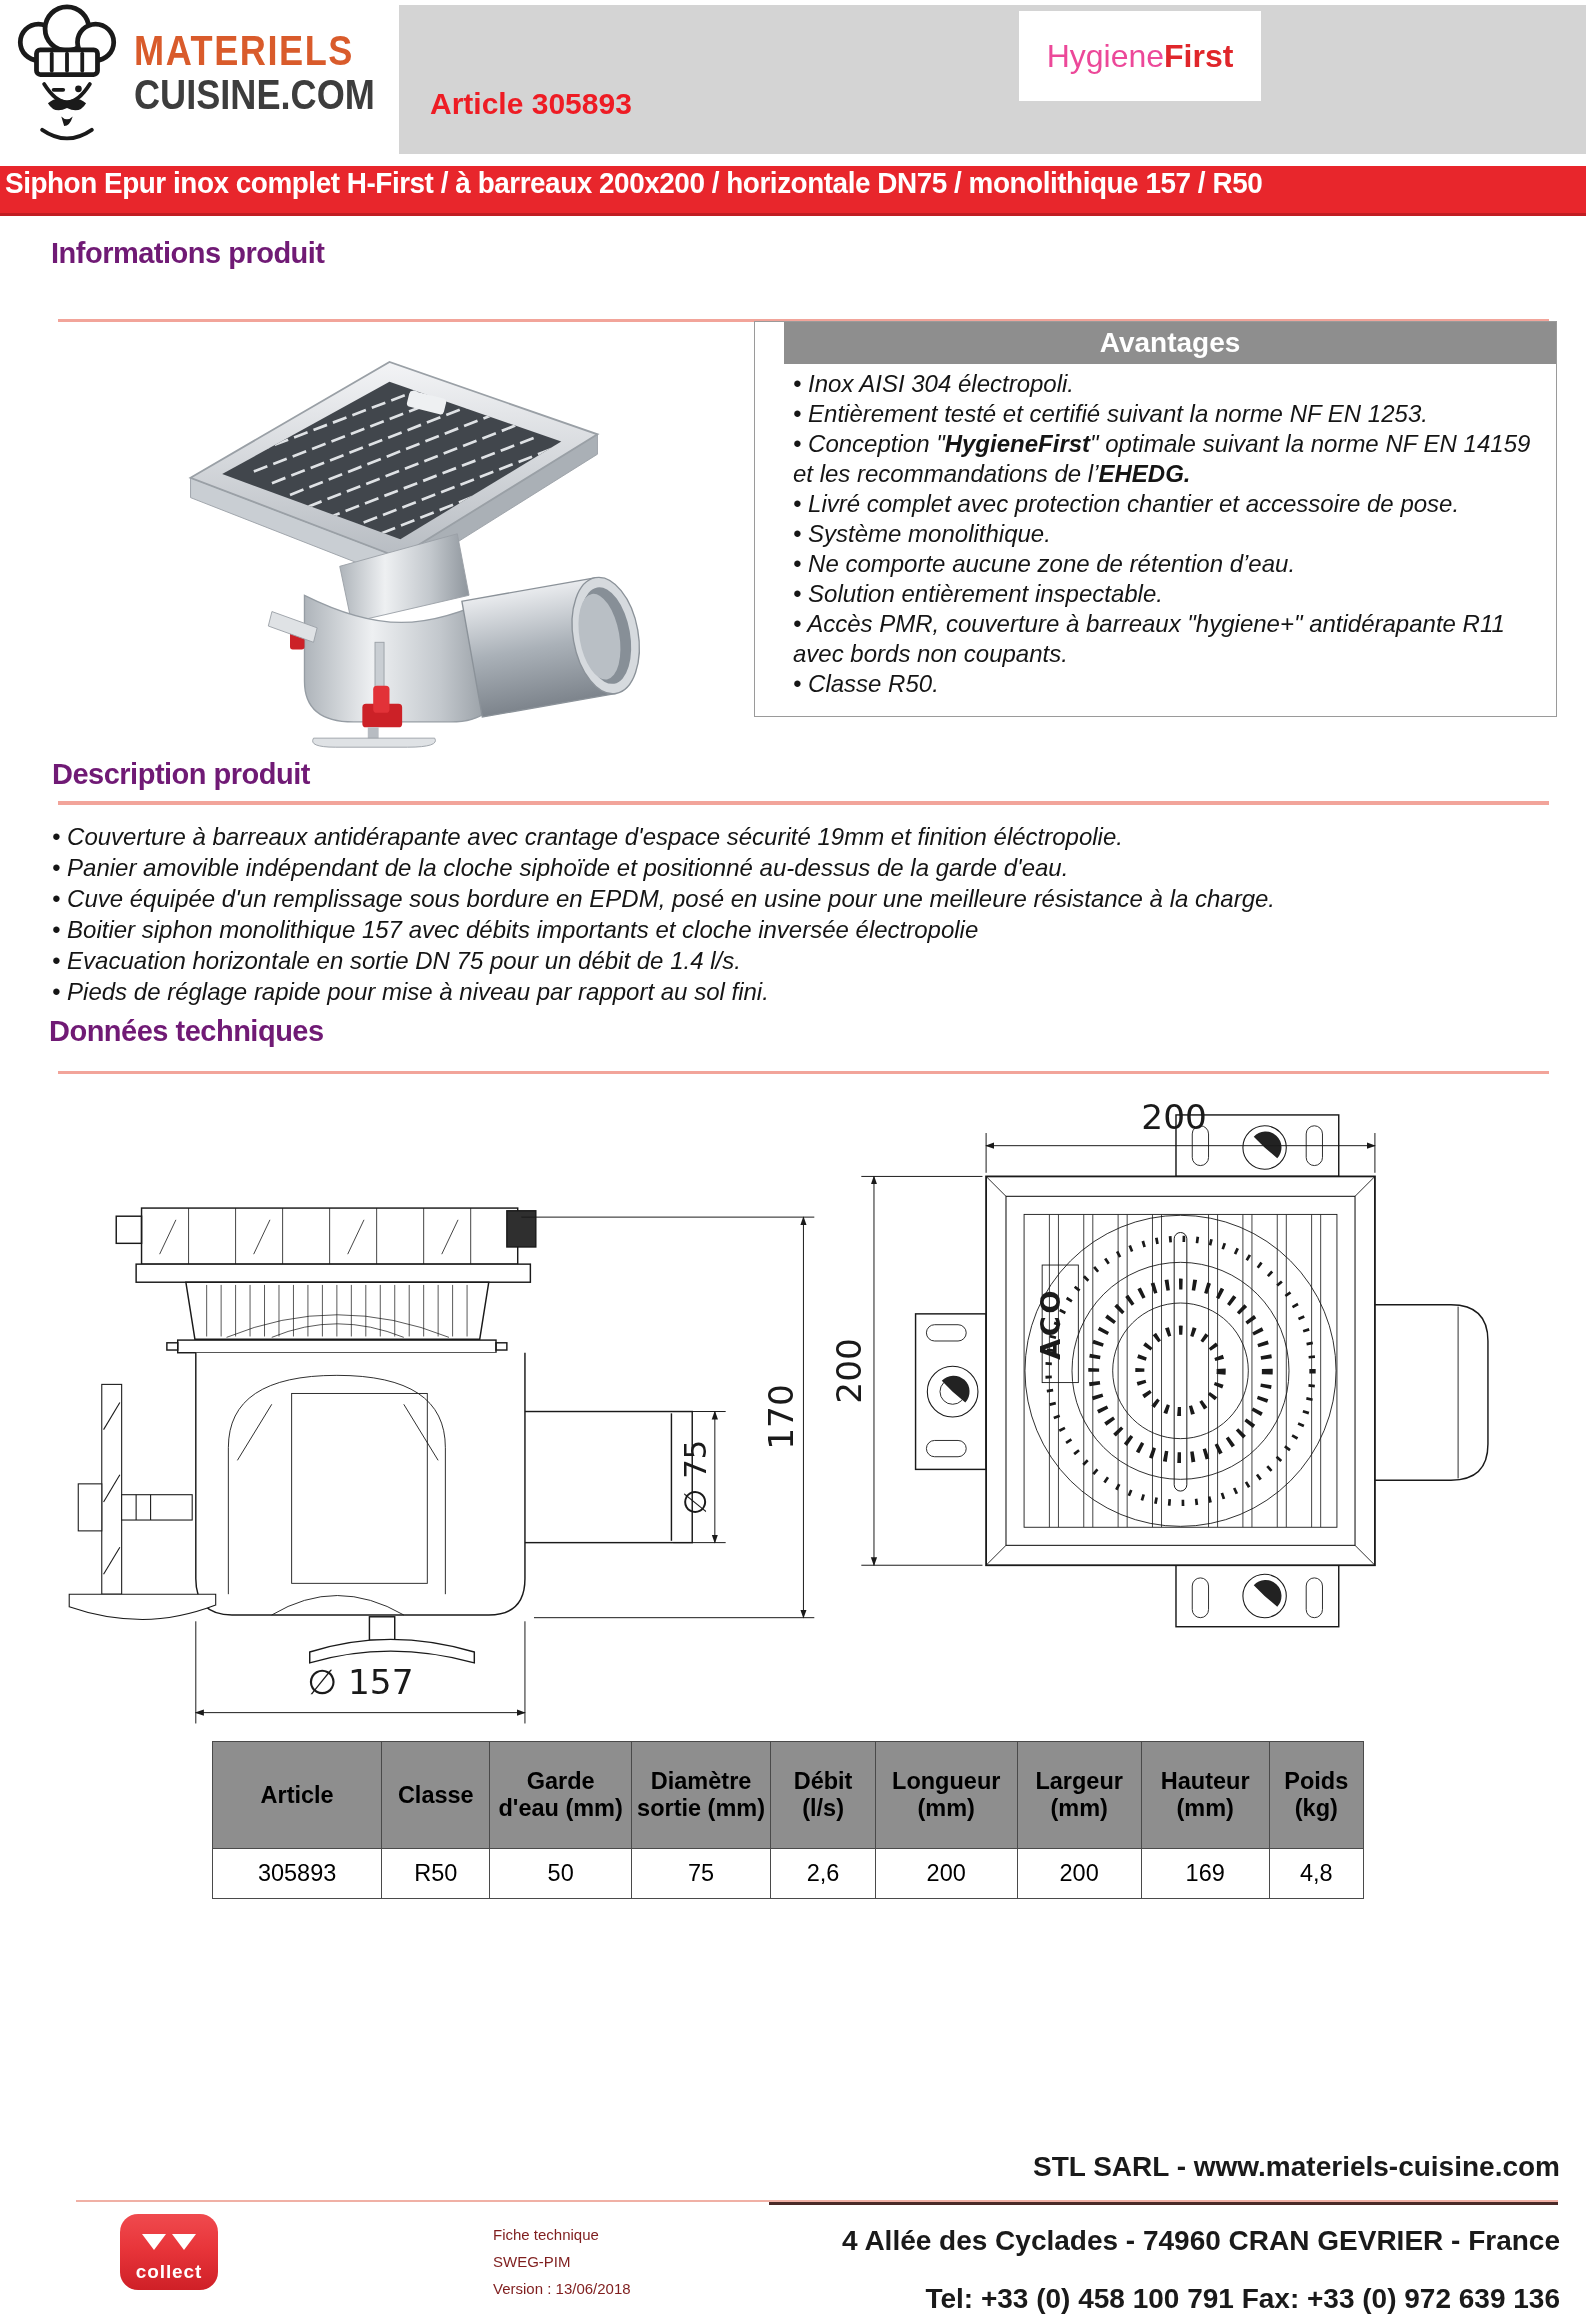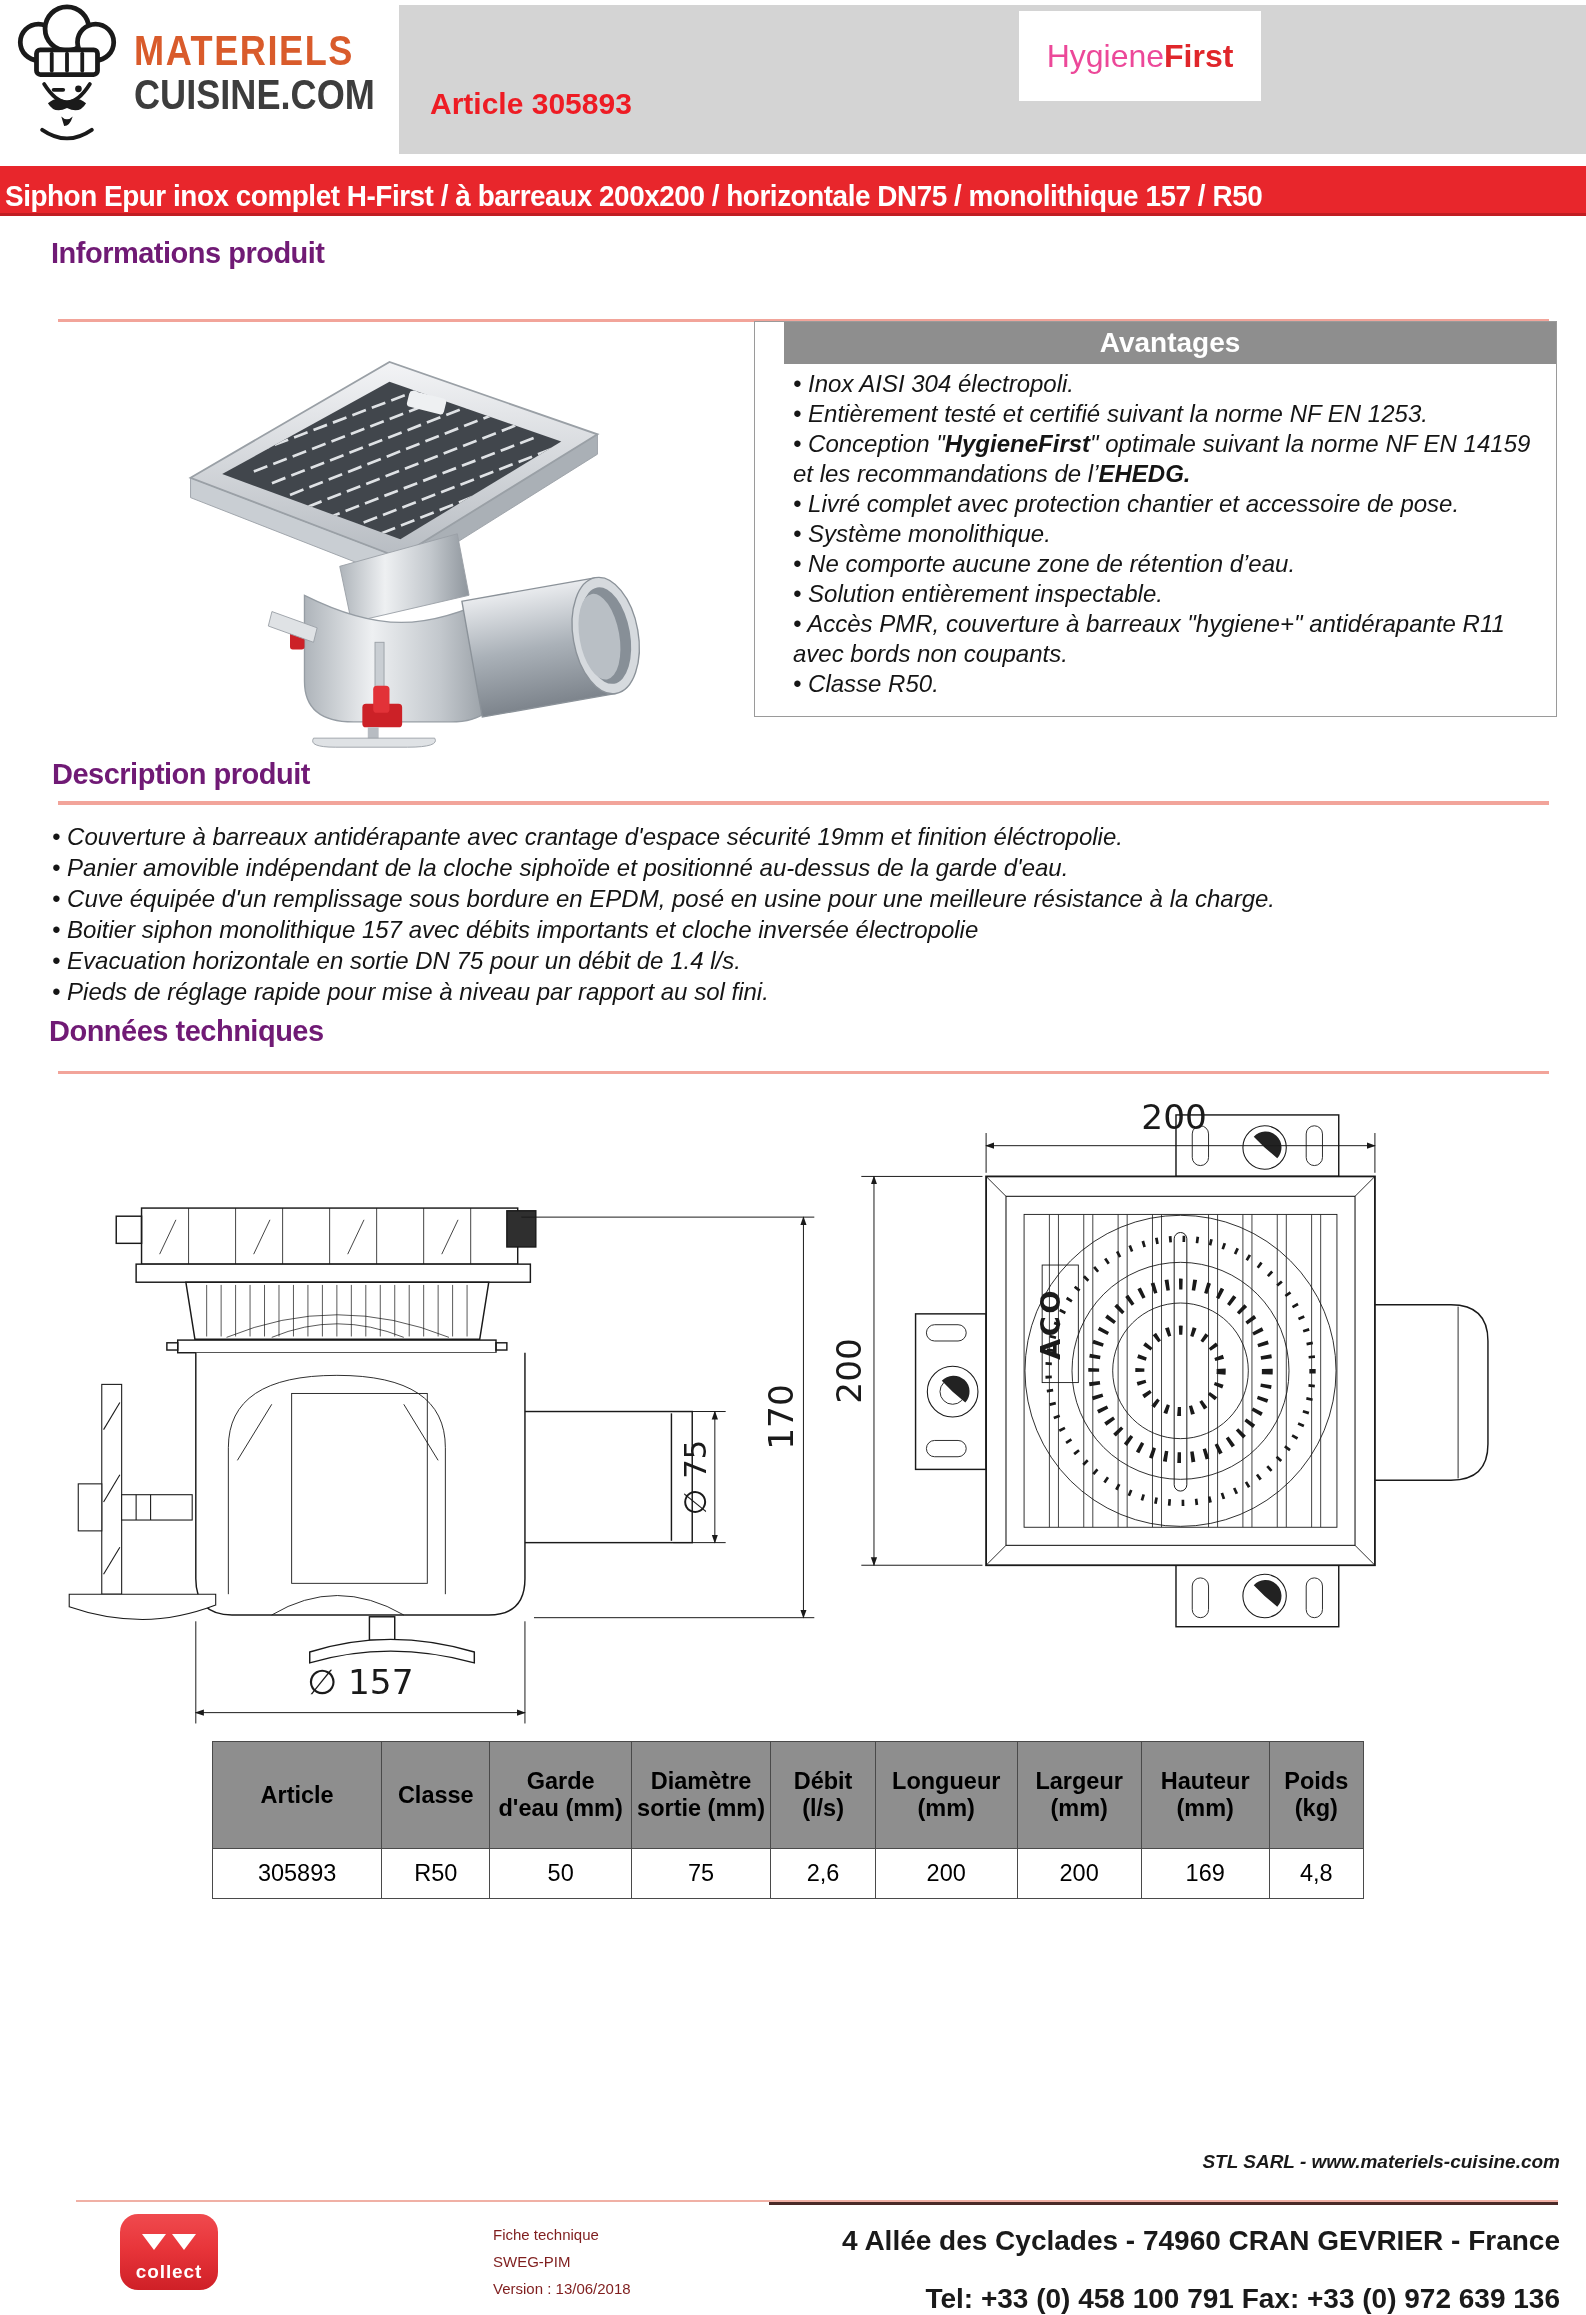--- a/index.html
+++ b/index.html
@@ -15,21 +15,21 @@
   .brand-w2{font-size:42px;font-weight:bold;color:#3d3d3d;letter-spacing:0;
             transform:scaleX(.86);transform-origin:left;line-height:45px;}
   .article-no{position:absolute;left:430px;top:87px;font-size:30px;font-weight:bold;color:#ee1c24;}
   .hf-badge{position:absolute;left:1019px;top:11px;width:242px;height:90px;background:#fff;
             display:flex;align-items:center;justify-content:center;font-size:32px;}
   .hf-a{color:#ec4899;font-weight:normal;}
   .hf-b{color:#e0262b;font-weight:bold;}
 
   
   .banner{position:absolute;left:0;top:166px;width:1587px;height:47px;background:#e8262c;
-          border-bottom:3.6px solid #c01d22;display:flex;align-items:flex-end;}
+          border-bottom:3.6px solid #c01d22;display:flex;align-items:flex-start;}
   .banner span{display:inline-block;color:#fff;font-weight:bold;font-size:30px;white-space:nowrap;
           transform:scaleX(.93);transform-origin:left;padding-left:5.4px;letter-spacing:-0.5px;}
 
   
   .sec-h{position:absolute;font-size:29px;font-weight:bold;color:#701a75;letter-spacing:-0.5px;}
   .sec-rule{position:absolute;height:2.7px;background:#f2a49a;left:58px;width:1491px;}
 
   
   .avantages{position:absolute;left:754px;top:321px;width:803px;height:396px;
              border:0.9px solid #9a9a9a;background:#fff;box-sizing:border-box;padding-left:29px;}
@@ -42,21 +42,21 @@
 
   
   table.spec{position:absolute;left:212px;top:1741px;width:1152px;border-collapse:collapse;
              font-size:23.5px;text-align:center;color:#000;}
   table.spec th{background:#8e8e8e;font-weight:bold;border:0.9px solid #4a4a4a;
                 padding:7.2px 3.6px;height:92px;vertical-align:middle;line-height:27px;}
   table.spec td{border:0.9px solid #4a4a4a;height:47px;vertical-align:middle;background:#fff;}
   table.spec{border:1.8px solid #4a4a4a;}
 
   
-  .f-company{position:absolute;right:27px;top:2151px;font-size:19px;font-weight:bold;color:#1a1a1a;font-style:italic;}
+  .f-company{position:absolute;right:27px;top:2151px;font-size:28px;font-weight:bold;color:#1a1a1a;}
   .f-rule1{position:absolute;left:76px;top:2200px;width:1482px;height:1.8px;background:#f0b0a5;}
   .f-rule2{position:absolute;left:769px;top:2202px;width:789px;height:2.7px;background:#4a2a28;}
   .f-address{position:absolute;right:27px;top:2225px;font-size:28px;font-weight:bold;color:#1a1a1a;}
   .f-phone{position:absolute;right:27px;top:2283px;font-size:28px;font-weight:bold;color:#1a1a1a;}
   .f-doc{position:absolute;left:493px;top:2221px;font-size:15px;color:#7f1d1d;line-height:27px;}
 
   .collect{position:absolute;left:120px;top:2214px;width:98px;height:76px;border-radius:18px;
            background:linear-gradient(#f04a4e 0%,#e8353a 45%,#cf2027 100%);overflow:hidden;}
   .collect .tris{position:absolute;left:0;top:20px;width:98px;display:flex;justify-content:center;gap:5.4px;}
   .collect .tri{width:0;height:0;border-left:12.7px solid transparent;border-right:12.7px solid transparent;

